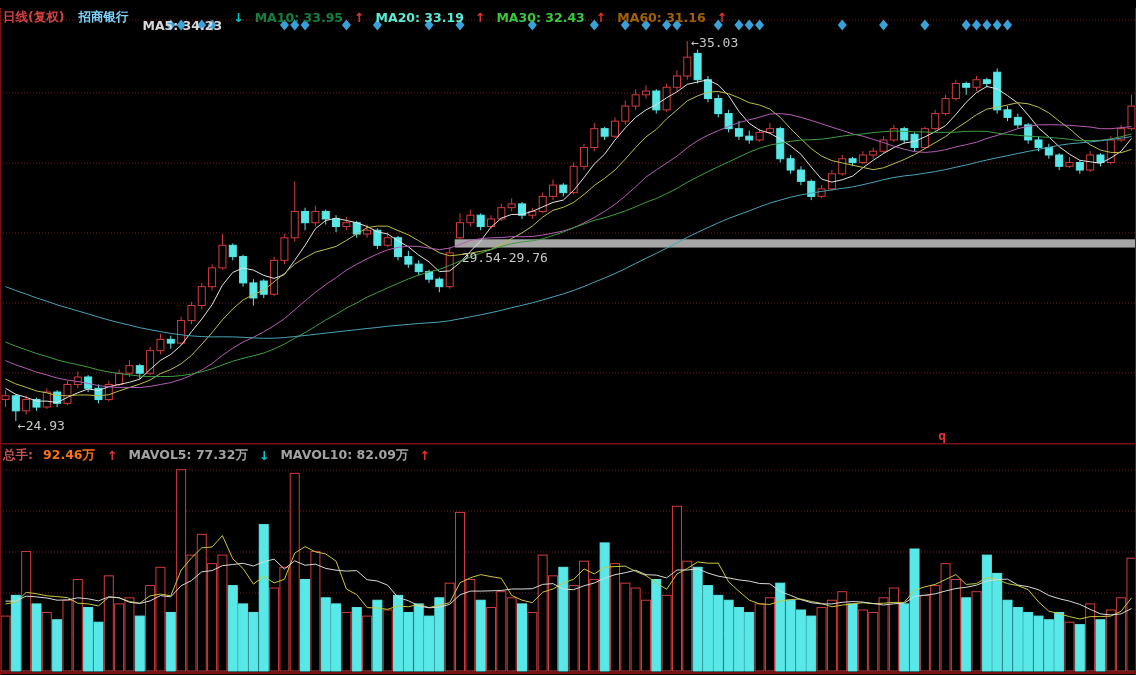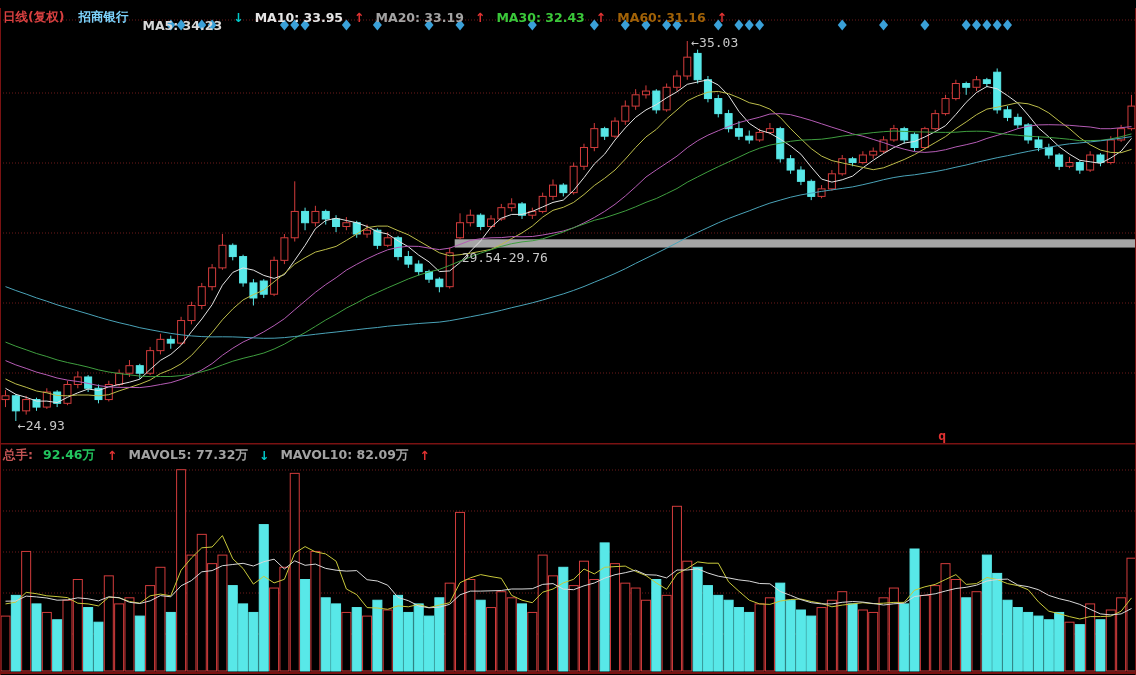--- a/index.html
+++ b/index.html
@@ -411,33 +411,33 @@
       <line x1="0" y1="230" x2="1136" y2="230" stroke="#7a1212" stroke-width="2"></line>
       <line x1="0.5" y1="0" x2="0.5" y2="232" stroke="#7a1212" stroke-width="1"></line>
       <line x1="1135.5" y1="0" x2="1135.5" y2="232" stroke="#7a1212" stroke-width="1"></line>
     </svg>
 
   <div class="hdr" id="main-header">
     <span style="color: rgb(217, 64, 64);">日线(复权)</span>
     <span style="color: #7dd3fc;">招商银行</span>
     <span style="color: rgb(216, 216, 216); margin-top: 17px;">MA5: 34.23</span>
       <span style="margin-left: -3px; color: rgb(0, 200, 200);">↓</span>
-    <span style="margin-left: -3px; color: #e5e5e5;">MA10: 33.95</span>
+    <span style="margin-left: -3px; color: #15803d;">MA10: 33.95</span>
       <span style="margin-left: -3px; color: rgb(224, 50, 50);">↑</span>
-    <span style="margin-left: -3px; color: #a3a3a3;">MA20: 33.19</span>
+    <span style="margin-left: -3px; color: #5eead4;">MA20: 33.19</span>
       <span style="margin-left: -3px; color: rgb(224, 50, 50);">↑</span>
     <span style="margin-left: -3px; color: rgb(58, 200, 58); text-align: right;">MA30: 32.43</span>
       <span style="margin-left: -3px; color: rgb(224, 50, 50);">↑</span>
     <span style="margin-left: -3px; color: #a16207;">MA60: 31.16</span>
       <span style="margin-left: -3px; color: rgb(224, 50, 50);">↑</span>
   </div>
 
   <div class="hdr" id="vol-header">
     <span style="margin-right: -4px; color: rgb(194, 84, 84);">总手: </span>
-    <span style="color: #22c55e;">92.46万</span>
+    <span style="color: #f97316;">92.46万</span>
     <span style="margin-left: -2px; color: rgb(224, 50, 50);">↑</span>
     <span style="margin-left: -3px; color: #a3a3a3;">MAVOL5: 77.32万</span>
     <span style="margin-left: -3px; color: rgb(0, 200, 200);">↓</span>
     <span style="margin-left: -3px; color: #a3a3a3;">MAVOL10: 82.09万</span>
     <span style="margin-left: -3px; color: rgb(224, 50, 50);">↑</span>
   </div>
 
 </div>
 
 </body></html>

